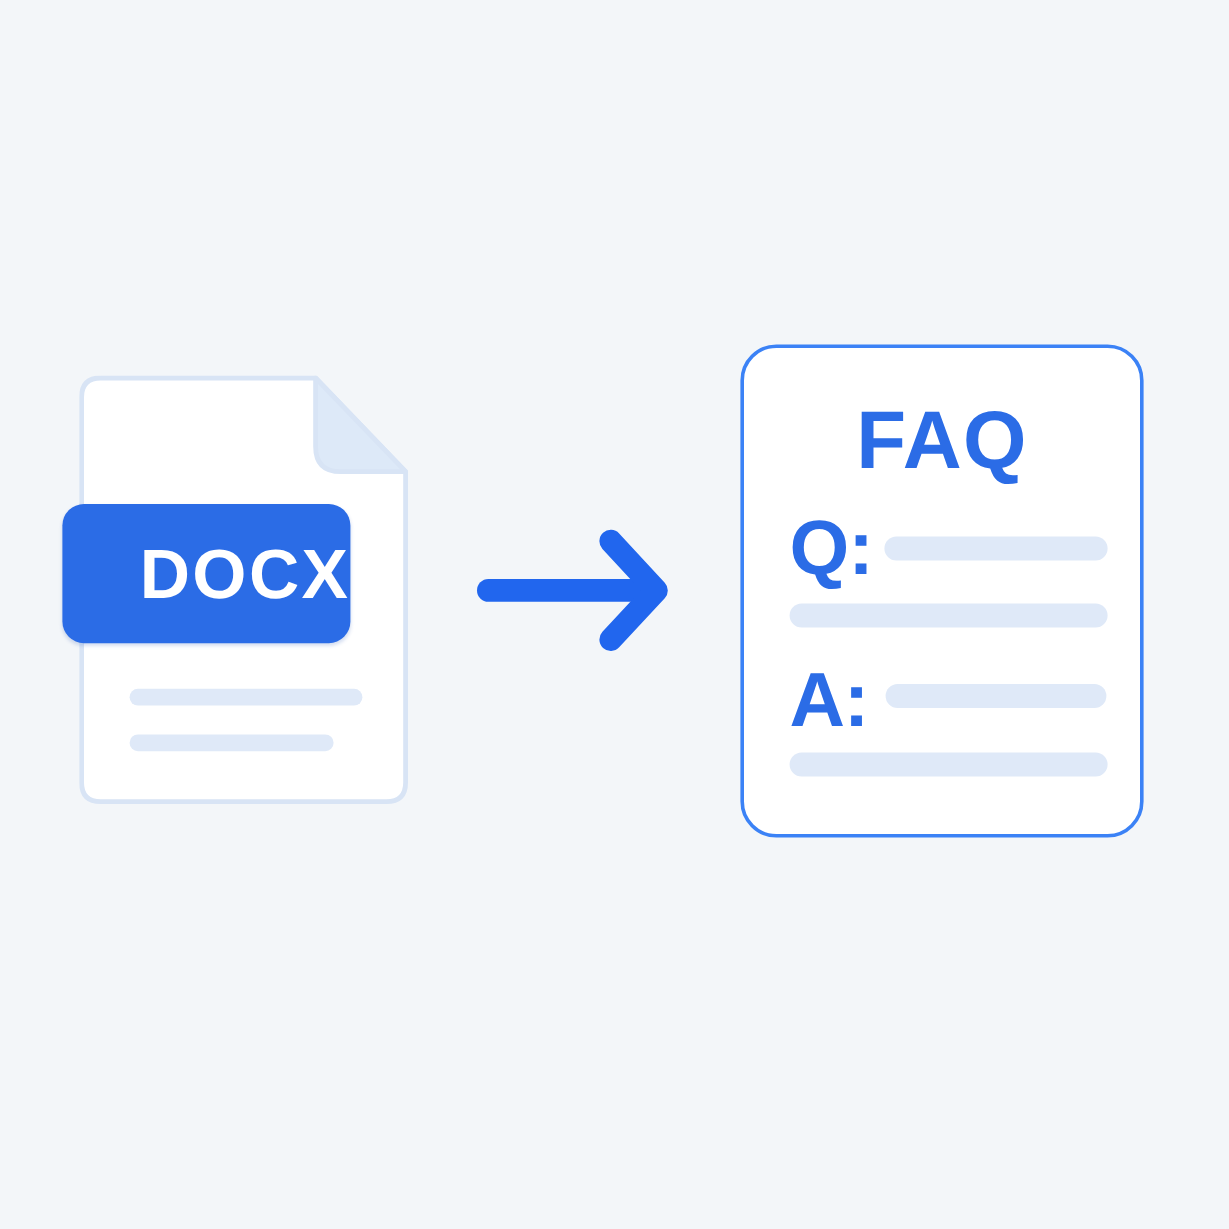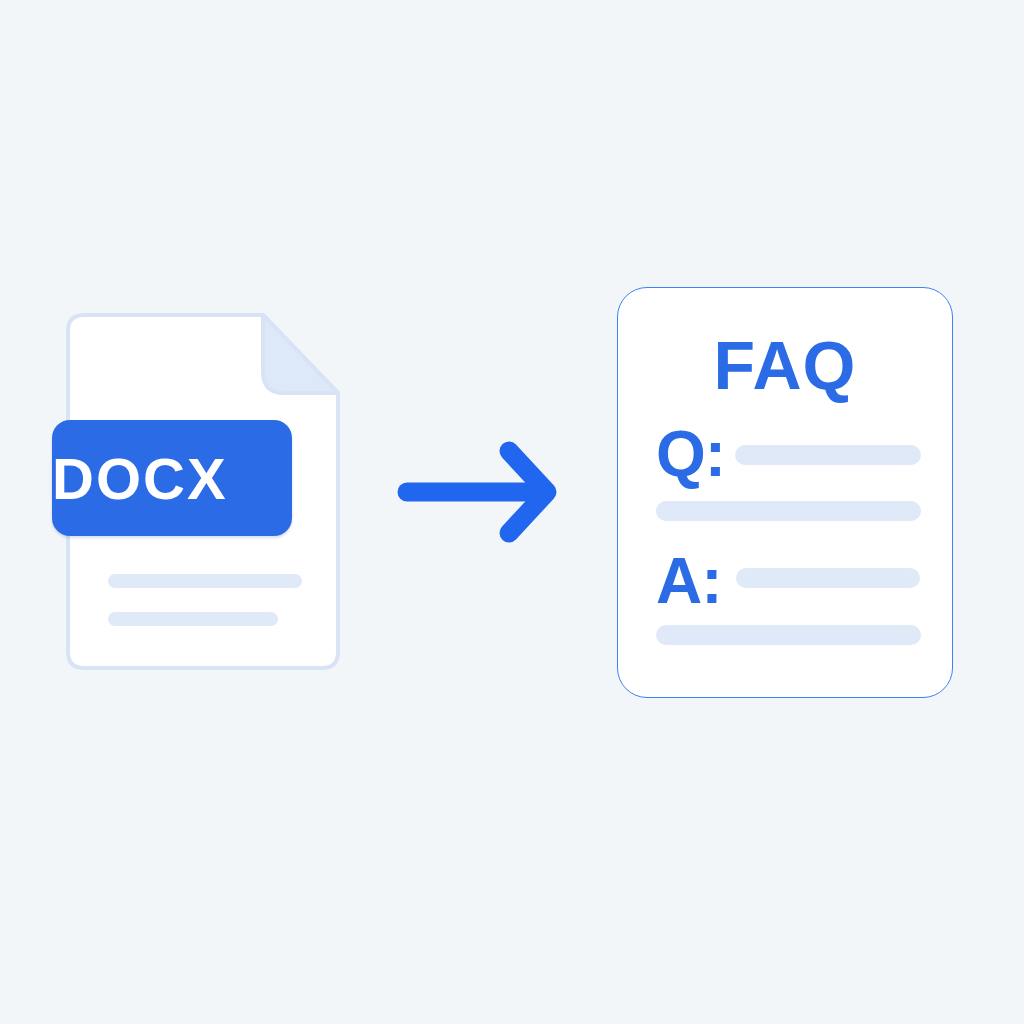--- a/index.html
+++ b/index.html
@@ -26,21 +26,21 @@
   .docx-badge {
     position: absolute;
     left: 52px;
     top: 420px;
     width: 240px;
     height: 116px;
     background: #2b6ce6;
     border-radius: 18px;
     display: flex;
     align-items: center;
-    justify-content: flex-start;
+    justify-content: flex-end;
     color: #ffffff;
     font-size: 58px;
     font-weight: bold;
     letter-spacing: 2px;
     box-shadow: 0 2px 3px rgba(30, 80, 180, 0.18);
   }
   .ph-line {
     position: absolute;
     background: #dfe9f8;
     border-radius: 10px;
@@ -57,21 +57,21 @@
   }
   
   .faq-card {
     position: absolute;
     left: 617px;
     top: 287px;
     width: 336px;
     height: 411px;
     box-sizing: border-box;
     background: #ffffff;
-    border: 1px solid #3b82f6;
+    border: 3px solid #3b82f6;
     border-radius: 30px;
   }
   .faq-title {
     position: absolute;
     left: 0;
     top: 43px;
     width: 100%;
     text-align: center;
     color: #2b6ce6;
     font-size: 68px;

